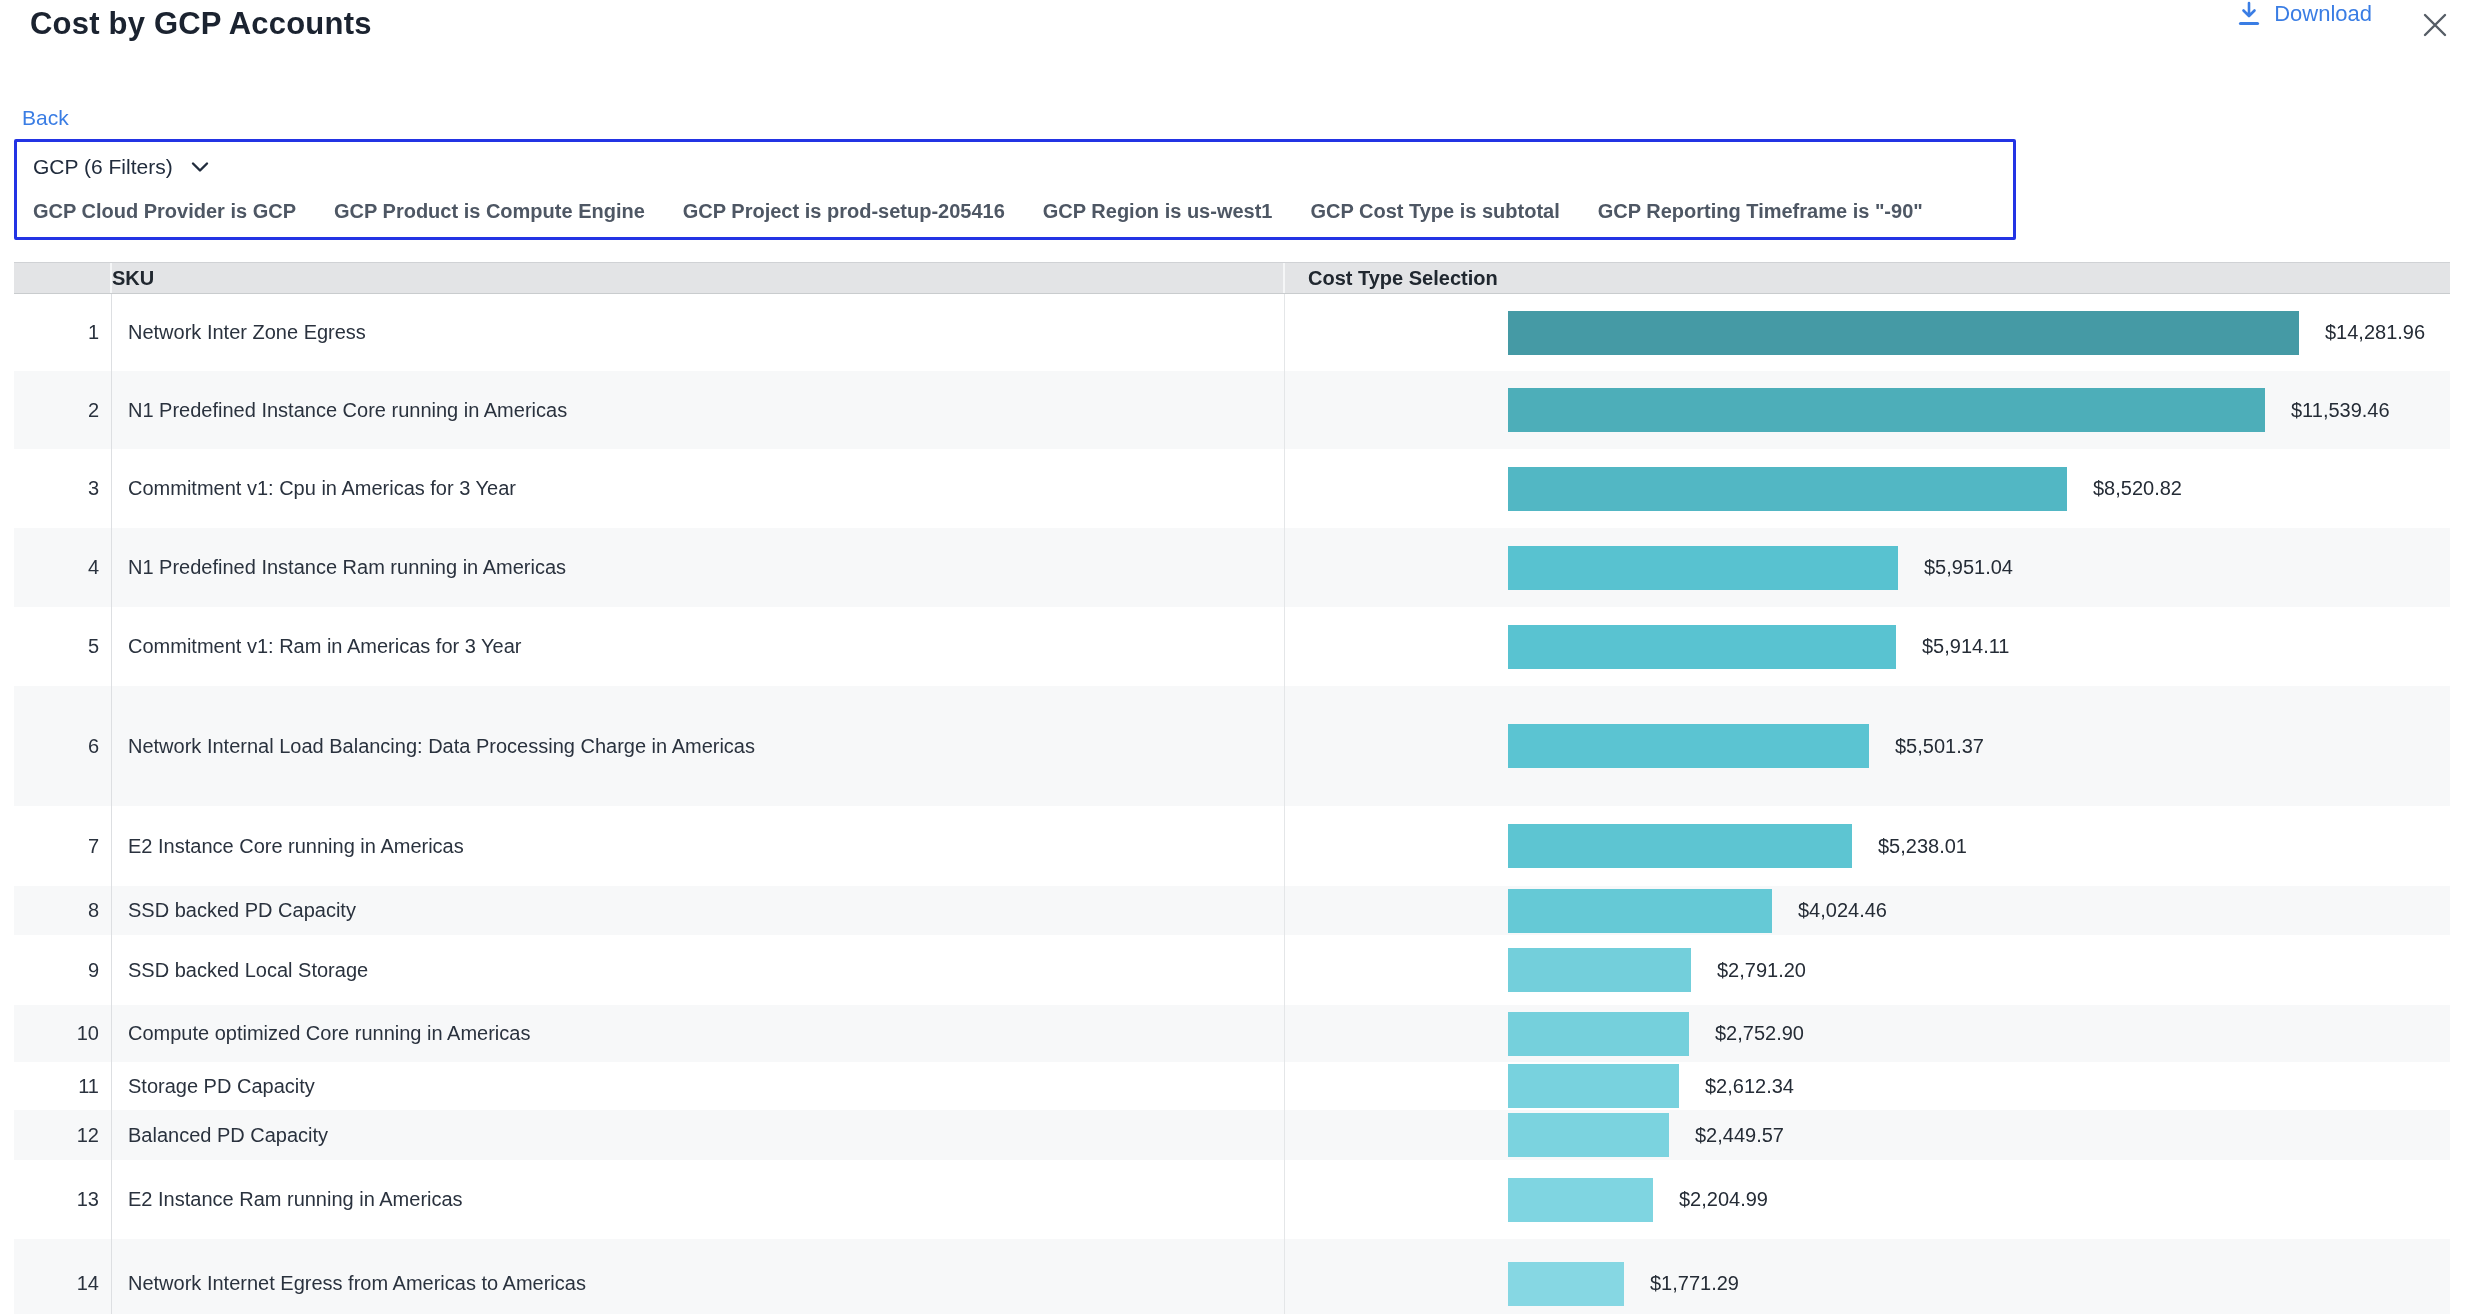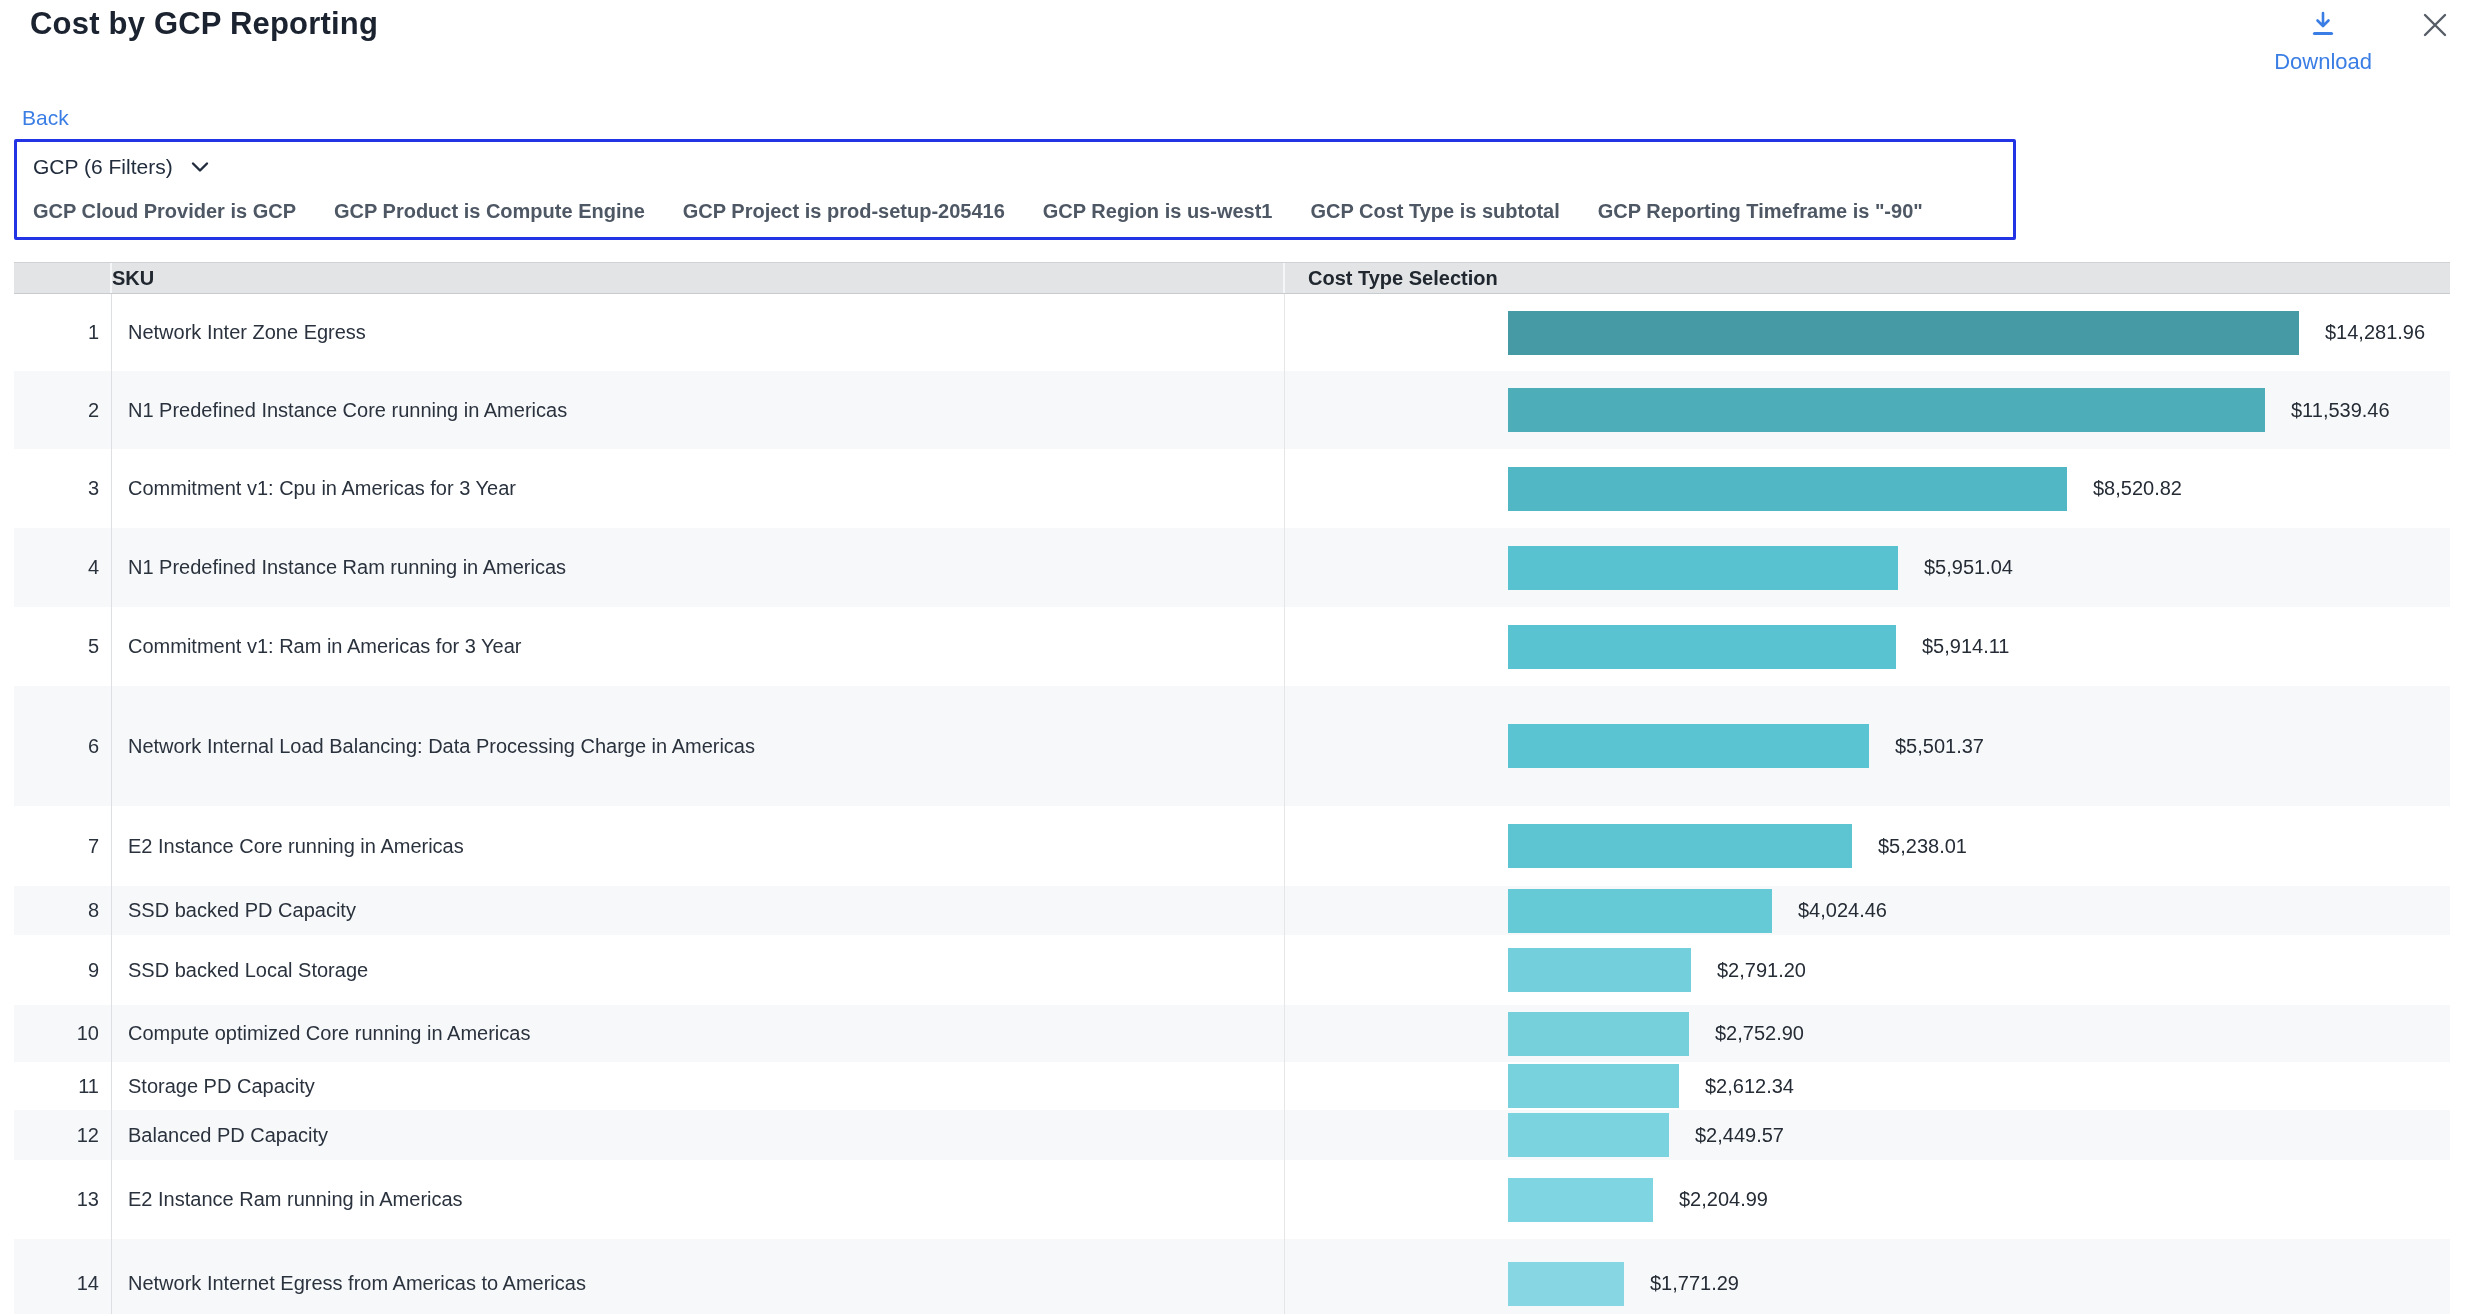--- a/index.html
+++ b/index.html
@@ -10,23 +10,23 @@
     color: #2a323e;
     position: relative;
   }
 
   
   .page-title {
     position: absolute; left: 30px; top: 6px;
     font-size: 31px; font-weight: 700; color: #1b2330; letter-spacing: .2px;
   }
   .download-btn {
-    position: absolute; right: 104px; top: 10px;
+    position: absolute; right: 104px; top: 0;
     display: flex; align-items: center; gap: 12px;
-    color: #3a7de4; font-size: 22px; font-weight: 500; cursor: pointer; flex-direction: column;
+    color: #3a7de4; font-size: 22px; font-weight: 500; cursor: pointer;
   }
   .close-btn {
     position: absolute; right: 26px; top: 10px;
     width: 30px; height: 30px; display: flex; align-items: center; justify-content: center;
     cursor: pointer;
   }
 
   
   .back-link {
     position: absolute; left: 22px; top: 106px;
@@ -92,21 +92,21 @@
   .cost-bar { height: 44px; flex: none; }
   .bar-value {
     margin-left: 26px; font-size: 20px; color: #252c36; white-space: nowrap;
   }
 
   svg { display: block; }
 </style>
 </head>
 <body>
 
-<div class="page-title">Cost by GCP Reporting</div>
+<div class="page-title">Cost by GCP Accounts</div>
 
 <div class="download-btn">
   <span>
     <svg width="26" height="27" viewBox="0 0 26 27">
       <path d="M13 3 v12 M7.5 10.5 L13 16 L18.5 10.5" fill="none" stroke="#3a7de4" stroke-width="2.6" stroke-linecap="round" stroke-linejoin="round"></path>
       <path d="M4.5 23.5 h17" stroke="#3a7de4" stroke-width="3.2" stroke-linecap="round"></path>
     </svg>
   </span>
   <span>Download</span>
 </div>

